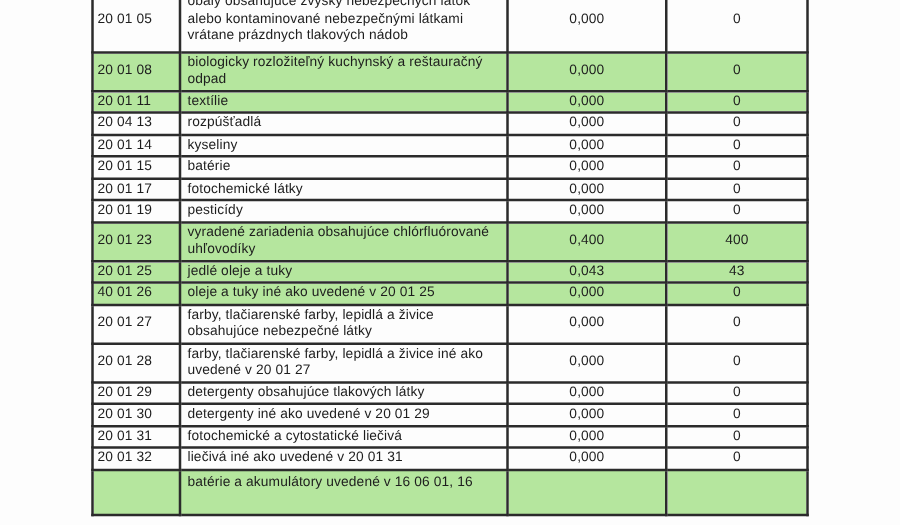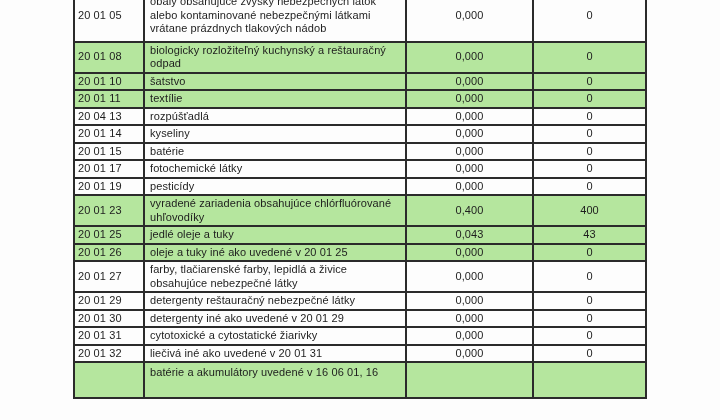--- a/index.html
+++ b/index.html
@@ -77,26 +77,20 @@
           <td class="col-v1">0,000</td>
           <td class="col-v2">0</td>
         </tr>
         <tr class="hl">
           <td class="col-code">20 01 08</td>
           <td class="col-desc">biologicky rozložiteľný kuchynský a reštauračný odpad</td>
           <td class="col-v1">0,000</td>
           <td class="col-v2">0</td>
         </tr>
         <tr class="hl">
-          <td class="col-code">20 01 10</td>
-          <td class="col-desc">šatstvo</td>
-          <td class="col-v1">0,000</td>
-          <td class="col-v2">0</td>
-        </tr>
-        <tr class="hl">
           <td class="col-code">20 01 11</td>
           <td class="col-desc">textílie</td>
           <td class="col-v1">0,000</td>
           <td class="col-v2">0</td>
         </tr>
         <tr>
           <td class="col-code">20 04 13</td>
           <td class="col-desc">rozpúšťadlá</td>
           <td class="col-v1">0,000</td>
           <td class="col-v2">0</td>
@@ -131,46 +125,52 @@
           <td class="col-v1">0,400</td>
           <td class="col-v2">400</td>
         </tr>
         <tr class="hl">
           <td class="col-code">20 01 25</td>
           <td class="col-desc">jedlé oleje a tuky</td>
           <td class="col-v1">0,043</td>
           <td class="col-v2">43</td>
         </tr>
         <tr class="hl">
-          <td class="col-code">20 01 26</td>
+          <td class="col-code">40 01 26</td>
           <td class="col-desc">oleje a tuky iné ako uvedené v 20 01 25</td>
           <td class="col-v1">0,000</td>
           <td class="col-v2">0</td>
         </tr>
         <tr>
           <td class="col-code">20 01 27</td>
           <td class="col-desc">farby, tlačiarenské farby, lepidlá a živice obsahujúce nebezpečné látky</td>
           <td class="col-v1">0,000</td>
           <td class="col-v2">0</td>
         </tr>
         <tr>
+          <td class="col-code">20 01 28</td>
+          <td class="col-desc">farby, tlačiarenské farby, lepidlá a živice iné ako uvedené v 20 01 27</td>
+          <td class="col-v1">0,000</td>
+          <td class="col-v2">0</td>
+        </tr>
+        <tr>
           <td class="col-code">20 01 29</td>
-          <td class="col-desc">detergenty reštauračný nebezpečné látky</td>
+          <td class="col-desc">detergenty obsahujúce tlakových látky</td>
           <td class="col-v1">0,000</td>
           <td class="col-v2">0</td>
         </tr>
         <tr>
           <td class="col-code">20 01 30</td>
           <td class="col-desc">detergenty iné ako uvedené v 20 01 29</td>
           <td class="col-v1">0,000</td>
           <td class="col-v2">0</td>
         </tr>
         <tr>
           <td class="col-code">20 01 31</td>
-          <td class="col-desc">cytotoxické a cytostatické žiarivky</td>
+          <td class="col-desc">fotochemické a cytostatické liečivá</td>
           <td class="col-v1">0,000</td>
           <td class="col-v2">0</td>
         </tr>
         <tr>
           <td class="col-code">20 01 32</td>
           <td class="col-desc">liečivá iné ako uvedené v 20 01 31</td>
           <td class="col-v1">0,000</td>
           <td class="col-v2">0</td>
         </tr>
         <tr class="hl">

